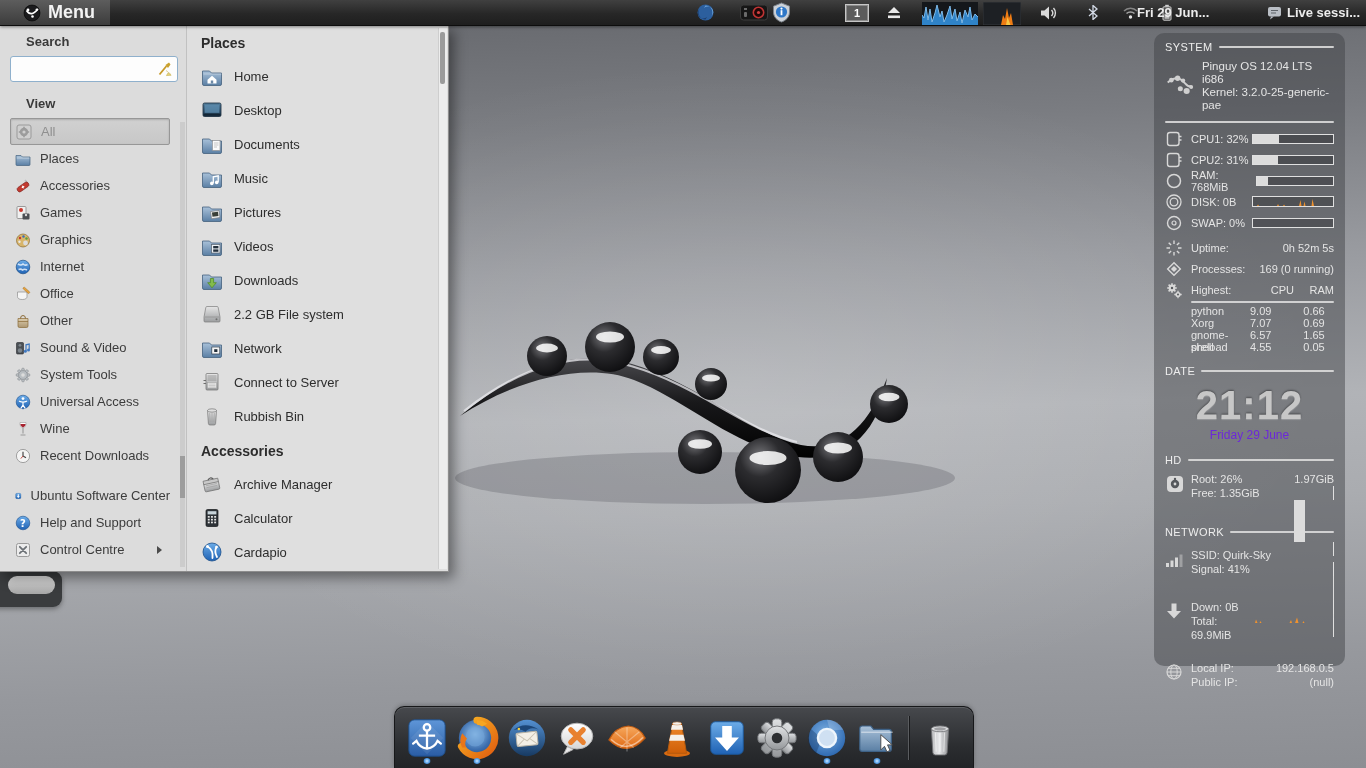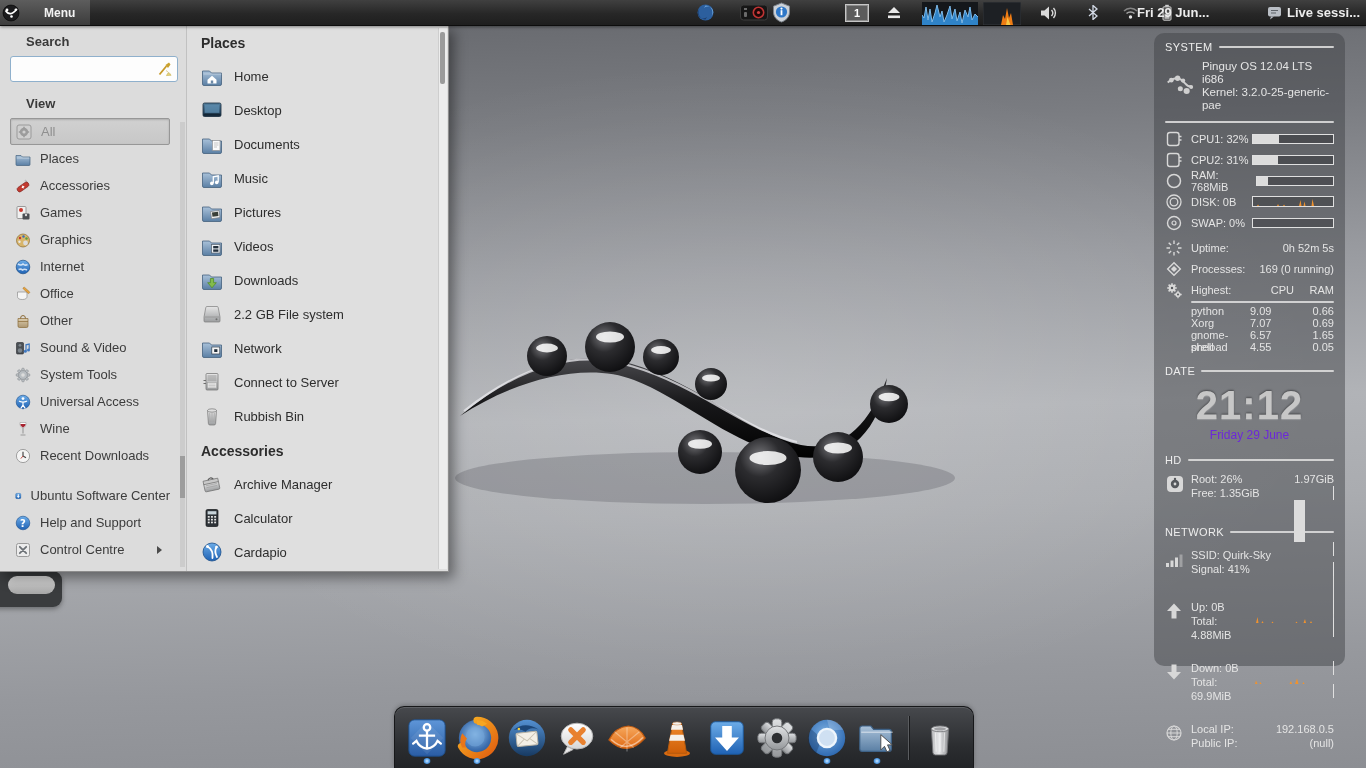--- a/index.html
+++ b/index.html
@@ -10,23 +10,23 @@
       radial-gradient(ellipse 950px 520px at 54% 50%, rgba(255,255,255,.16), rgba(255,255,255,0) 62%),
       linear-gradient(178deg,#63656a 0%,#7a7c81 18%,#989a9f 36%,#b1b3b7 54%,#aaacb0 66%,#96989d 86%,#8c8e93 100%);
   }
   svg{display:block;}
   
   #wallpaper{position:absolute;left:0;top:0;z-index:0;}
   
   .panel{position:absolute;left:0;top:0;width:1366px;height:25px;z-index:50;
     background:linear-gradient(#404040,#272727 55%,#1e1e1e);
     border-bottom:1px solid #0d0d0d;box-shadow:0 1px 3px rgba(0,0,0,.45);}
-  .menu-button{position:absolute;left:0;top:0;height:25px;display:flex;align-items:center;gap:24px;
-    padding:0 15px 0 2px;background:linear-gradient(#5d5d5d,#3c3c3c);color:#f3f3f3;
-    font-weight:bold;font-size:12px;cursor:default;}
+  .menu-button{position:absolute;left:0;top:0;height:25px;display:flex;align-items:center;gap:7px;
+    padding:0 15px 0 23px;background:linear-gradient(#5d5d5d,#3c3c3c);color:#f3f3f3;
+    font-weight:bold;font-size:18px;cursor:default;}
   .tray-item{position:absolute;top:0;height:25px;display:flex;align-items:center;}
   .panel-text{color:#ececec;font-weight:bold;font-size:13px;line-height:25px;white-space:nowrap;}
   .ws-box{width:22px;height:16px;border:1px solid #c6c6c6;background:#5c5c5c;
     box-shadow:inset 0 0 0 1px #8b8b8b;color:#fff;font-size:11px;font-weight:bold;
     display:flex;align-items:center;justify-content:center;}
   
   .menu-popup{position:absolute;left:0;top:25px;width:449px;height:547px;z-index:40;display:flex;
     background:#dcdcdc;border:1px solid #8d8d8d;border-left:none;box-sizing:border-box;
     box-shadow:5px 6px 12px rgba(0,0,0,.42);}
   .menu-left{width:186px;flex:0 0 186px;position:relative;box-sizing:border-box;padding:8px 0 0 10px;}
@@ -71,21 +71,21 @@
   .ck-graph{margin-left:auto;width:82px;height:11px;border:1px solid #e0e0e0;
     background:rgba(22,22,25,.30);box-sizing:border-box;}
   .ck-val{margin-left:auto;}
   .ck-cols{display:flex;margin-left:auto;gap:0;}
   .ck-colcpu{width:44px;text-align:right;}
   .ck-colram{width:40px;text-align:right;}
   .ck-underline{height:2px;background:#dcdcdc;opacity:.9;margin:3px 0 2px 26px;border-radius:1px;}
   .ck-proc{display:flex;margin-left:26px;height:12px;line-height:12px;}
   .ck-proc .pname{flex:1;}
   .ck-proc .pcpu{width:44px;text-align:left;}
-  .ck-proc .pram{width:40px;text-align:right;}
+  .ck-proc .pram{width:40px;text-align:center;}
   .ck-time{font-size:40px;font-weight:bold;color:#c7c7c7;text-align:center;line-height:1;
     letter-spacing:1px;margin-top:8px;
     text-shadow:0 1px 1px rgba(255,255,255,.25),0 -1px 2px rgba(0,0,0,.4);}
   .ck-day{text-align:center;font-size:12px;margin-top:3px;color:#6d28d9;}
   .ck-2line{display:flex;margin-top:6px;}
   .ck-2line .txt{line-height:14px;}
   .ck-right2{margin-left:auto;text-align:right;line-height:14px;}
   .mt12{margin-top:12px;} .mt10{margin-top:10px;}
   
   .dock{position:absolute;left:394px;top:706px;width:580px;height:62px;z-index:10;
@@ -819,37 +819,20 @@
       <div>Signal: 41%</div>
     </div>
     <div class="ck-right2">
       <div style="height:14px"></div>
       <span class="ck-bar" style="margin-left:0"><span class="ck-fill" style="width: 41%;"></span></span>
     </div>
   </div>
   <div class="ck-2line mt10">
     <span class="ck-ic" style="padding-top:2px">
         <svg width="18" height="18" viewBox="0 0 18 18">
-          <path d="M9 1.5 L16 9 H11.5 V16.5 H6.5 V9 H2z" fill="#d8d8d8"></path>
-        </svg>
-      </span>
-    <div class="txt">
-      <div>Up: 0B</div>
-      <div>Total: 4.88MiB</div>
-    </div>
-    <div class="ck-right2">
-      <span class="ck-graph" style="margin-left:0"><svg width="80" height="9" viewBox="0 0 80 9">
-            <path d="M0,9 h2 l1.5-6 1,6 h3 l1-2 1,2 h8 l1-1.5 1,1.5 h22 l1-1.5 1,1.5 h6 l1.5-4 1,4 h4 l1-2 1,2 h20 z" fill="#f0922e"></path>
-          </svg></span>
-      <div style="height:14px"></div>
-    </div>
-  </div>
-  <div class="ck-2line mt10">
-    <span class="ck-ic" style="padding-top:2px">
-        <svg width="18" height="18" viewBox="0 0 18 18">
           <path d="M9 16.5 L2 9 H6.5 V1.5 H11.5 V9 H16z" fill="#d8d8d8"></path>
         </svg>
       </span>
     <div class="txt">
       <div>Down: 0B</div>
       <div>Total: 69.9MiB</div>
     </div>
     <div class="ck-right2">
       <span class="ck-graph" style="margin-left:0"><svg width="80" height="9" viewBox="0 0 80 9">
             <path d="M0,9 h1 l1-3.5 1.5,3.5 h2 l1-2 1,2 h28 l1.5-3 1,3 h3 l2-5.5 1.5,5.5 h4 l1-2 1,2 h26 z" fill="#f0922e"></path>

